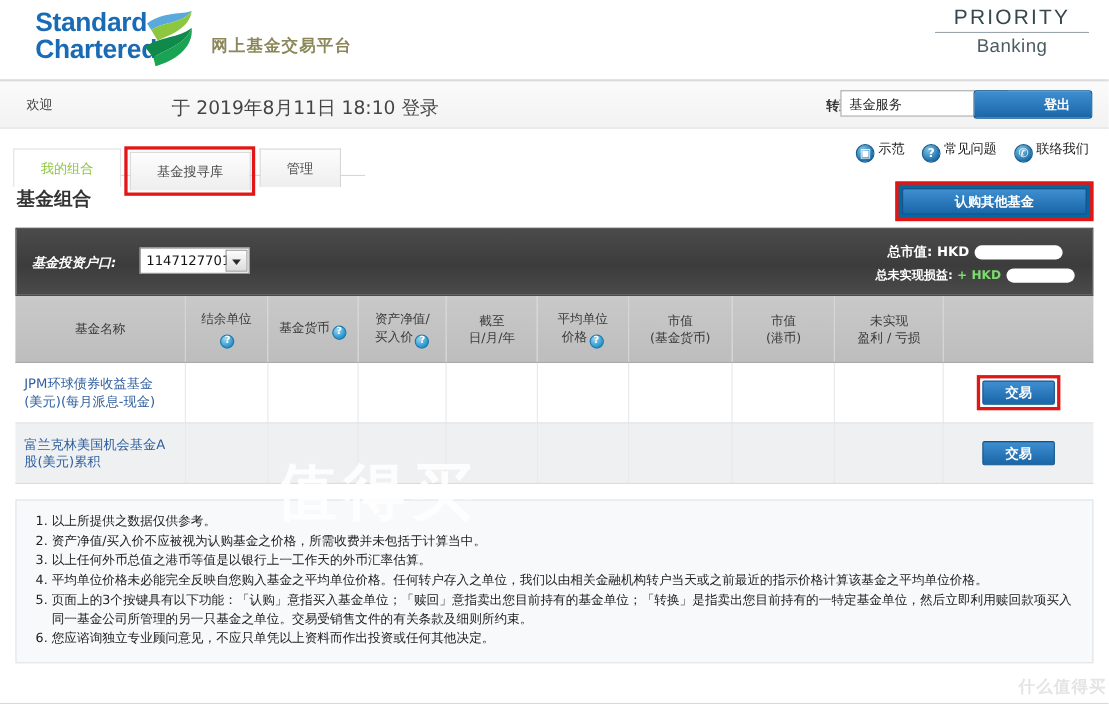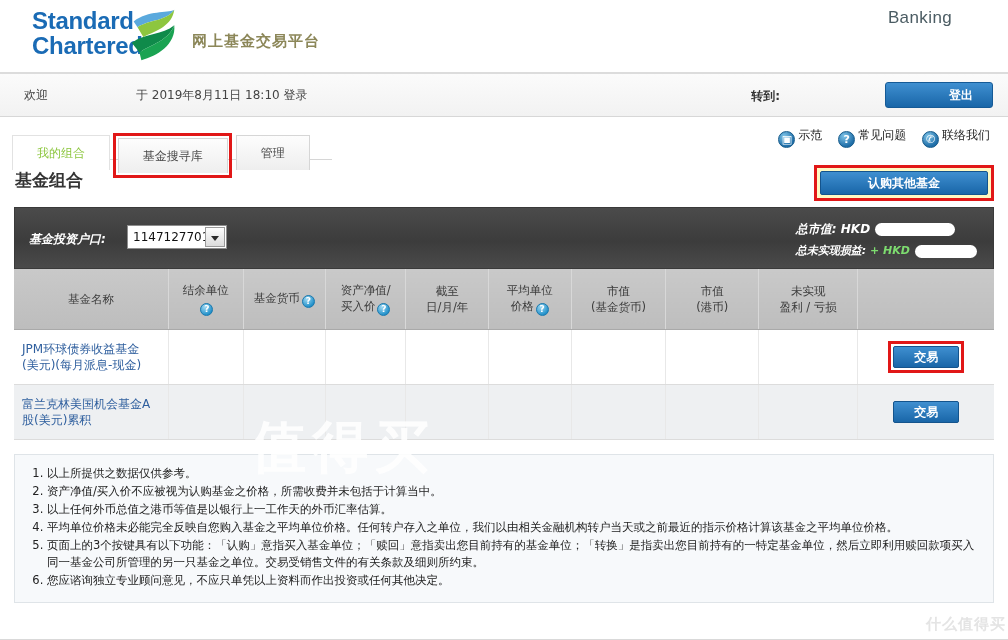--- a/index.html
+++ b/index.html
@@ -36,21 +36,21 @@
     font-family:"Liberation Sans",sans-serif;
     font-size:17px;color:#4b5c63;margin-top:2px;letter-spacing:.4px;
   }
   
   .welcome{
     height:42px;border-top:2px solid #dcdcdc;border-bottom:1px solid #d7d7d7;
     background:linear-gradient(#fbfbfb,#f2f2f2);
     position:relative;
   }
   .welcome .wtext{position:absolute;left:24px;top:13px;font-size:12px;color:#444;}
-  .welcome .wlogin{position:absolute;left:136px;top:13px;font-size:12px;color:#444;}
+  .welcome .wlogin{position:absolute;left:156px;top:13px;font-size:17px;color:#444;}
   .goto-label{position:absolute;right:228px;top:14px;font-size:12px;color:#333;font-weight:bold;}
   .goto-select{
     position:absolute;right:92px;top:8px;width:152px;height:24px;
     border:1px solid #a9a9a9;background:#fff;box-sizing:border-box;
   }
   .goto-select .val{position:absolute;left:7px;top:4px;font-size:12px;color:#222;}
   .goto-select .arrowbox{
     position:absolute;right:1px;top:1px;width:20px;height:20px;
     background:linear-gradient(#fdfdfd,#e3e3e3);border:1px solid #9a9a9a;
     box-sizing:border-box;
@@ -90,21 +90,21 @@
     border:1px solid #155a8a;box-sizing:border-box;
     color:#fff;font-size:11px;font-weight:bold;text-align:center;line-height:15px;
   }
   
   .pagetitlerow{position:relative;height:44px;}
   .pagetitle{
     position:absolute;left:15px;top:6px;
     font-size:17px;font-weight:bold;color:#333;
   }
   .buy-wrap{position:absolute;right:14px;top:2px;}
-  .redbox{border:3px solid #e11717;padding:3px;background:#fef9c3;display:inline-block;}
+  .redbox{border:3px solid #e11717;padding:3px;background:#0369a1;display:inline-block;}
   .buy-btn{
     width:166px;height:22px;line-height:22px;text-align:center;
     background:linear-gradient(#3f8fd0,#1966a8);
     border:1px solid #14548d;border-radius:2px;
     color:#fff;font-size:12px;font-weight:bold;cursor:pointer;
   }
   
   .panel{margin:0 14px;position:relative;}
   .acctbar{
     height:62px;position:relative;
@@ -119,21 +119,21 @@
   .acct-select .val{position:absolute;left:5px;top:4px;font-size:12px;color:#111;}
   .acct-select .arrowbox{
     position:absolute;right:1px;top:1px;width:20px;height:20px;
     background:linear-gradient(#fdfdfd,#dcdcdc);border:1px solid #9a9a9a;box-sizing:border-box;
   }
   .acct-select .arrowbox i{
     position:absolute;left:5px;top:8px;width:0;height:0;
     border-left:4px solid transparent;border-right:4px solid transparent;
     border-top:5px solid #2a2a2a;
   }
-  .totals{position:absolute;right:16px;top:13px;text-align:left;font-style:italic;}
+  .totals{position:absolute;right:16px;top:13px;text-align:center;}
   .tot1{font-size:12px;font-weight:bold;color:#fff;}
   .tot2{font-size:11px;font-weight:bold;color:#fff;margin-top:5px;}
   .tot2 .grn{color:#7ddc6f;}
   .redact{
     display:inline-block;background:#fff;border-radius:7px;
     vertical-align:middle;margin-left:5px;
   }
   .r1{width:80px;height:13px;}
   .r2{width:62px;height:13px;}
   
@@ -196,28 +196,35 @@
     <div class="l2">Chartered</div>
   </div>
   <svg class="sc-mark" viewBox="0 0 60 60">
     <path d="M10 16 C26 4, 44 8, 52 4 C44 16, 26 14, 14 22 Z" fill="#5aa9dd"></path>
     <path d="M14 22 C26 14, 44 16, 52 4 C50 20, 34 26, 20 32 Z" fill="#8dc63f"></path>
     <path d="M8 38 C22 28, 40 30, 52 20 C46 36, 28 40, 16 48 Z" fill="#0f8a4a"></path>
     <path d="M16 48 C28 40, 46 36, 52 20 C54 40, 34 52, 18 56 Z" fill="#1aa352"></path>
   </svg>
   <div class="platform-title">网上基金交易平台</div>
   <div class="priority">
+    <div class="p1">PRIORITY</div>
     <div class="p2">Banking</div>
   </div>
 </div>
 
 <div class="welcome">
   <span class="wtext">欢迎</span>
   <span class="wlogin">于 2019年8月11日 18:10 登录</span>
   <span class="goto-label">转到:</span>
+  <div class="goto-select">
+    <span class="val">基金服务</span>
+    <span class="arrowbox">
+        <i></i>
+      </span>
+  </div>
   <div class="logout-btn">登出</div>
 </div>
 
 <div class="tabrow">
   <div class="tabs-underline"></div>
   <div class="tabs">
     <div class="tab active">我的组合</div>
     <div style="display:inline-block;border:3px solid #e11717;padding:2px;vertical-align:bottom;position:relative;top:8px;">
       <div class="tab" style="display:block;">基金搜寻库</div>
     </div>

